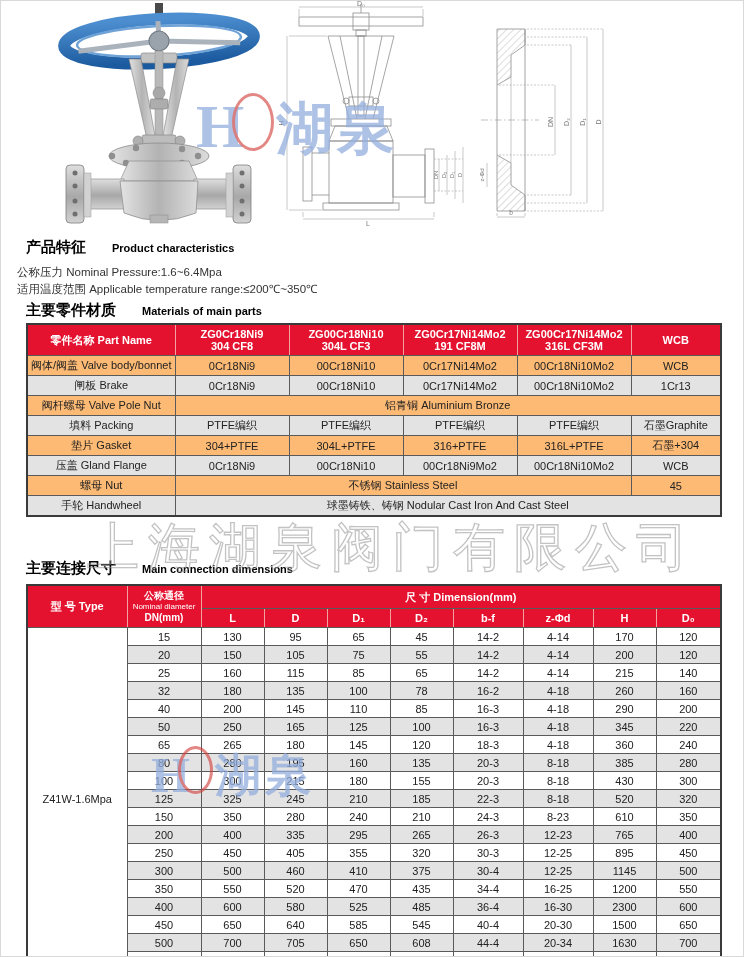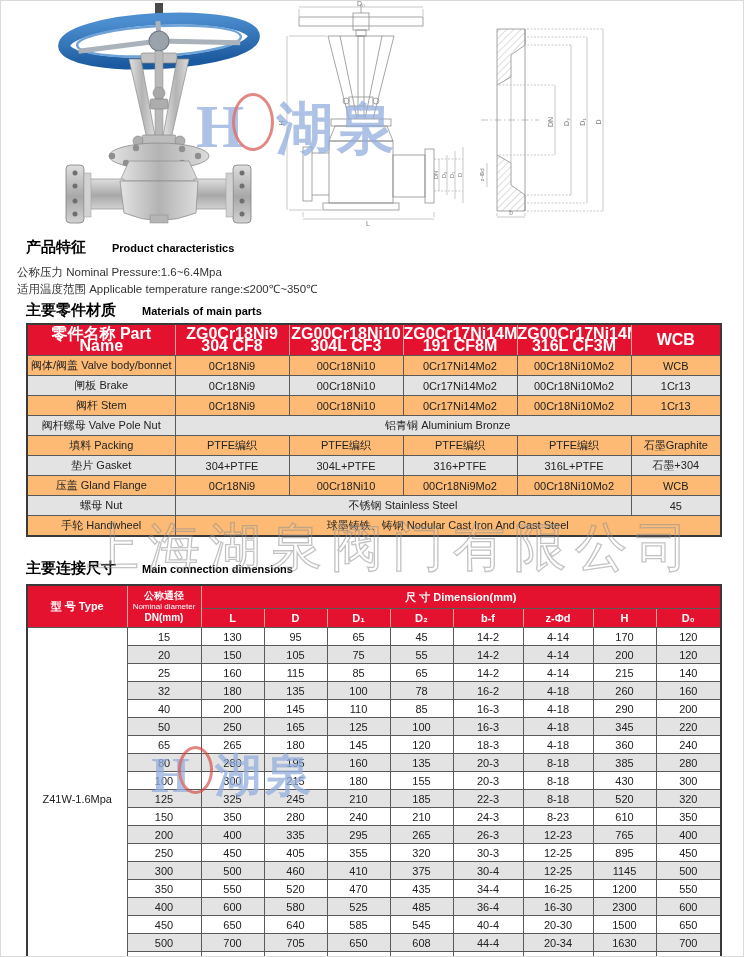--- a/index.html
+++ b/index.html
@@ -29,21 +29,21 @@
   .intro-left{position:absolute;left:16px;top:263px;font-size:11.5px;line-height:17px;color:#333;}
   .intro-right{position:absolute;left:388px;top:263px;font-size:11.5px;line-height:17px;color:#333;}
   .intro-right .cont{margin-left:118px;}
   
   table{border-collapse:collapse;table-layout:fixed;position:absolute;left:25px;width:694px;
         border:2px solid #3a3a3a;}
   #materials-table{top:322px;}
   #dims-table{top:583px;}
   th,td{border:1px solid #5a5a5a;text-align:center;vertical-align:middle;padding:0;overflow:hidden;}
   thead th{background:#e4122f;color:#fff;font-weight:bold;border:1px solid #f2a0a0;border-bottom-color:#5a5a5a;}
-  #materials-table thead th{height:30px;font-size:16px;line-height:12px;margin-top:7px;}
+  #materials-table thead th{height:30px;font-size:11px;line-height:12px;margin-top:7px;}
   #materials-table tbody td{height:19px;font-size:11px;color:#222;background:#fdba74;}
   #materials-table tbody tr:nth-child(even) td{background:#e3e3e3;}
   #dims-table thead tr.r1 th{height:22px;font-size:11px;}
   #dims-table thead tr.r2 th{height:18px;font-size:11px;}
   #dims-table thead .dn-h div{line-height:11px;}
   #dims-table thead .dn-zh{font-size:10px;}
   #dims-table thead .dn-en{font-size:8px;font-weight:normal;}
   #dims-table thead .dn-unit{font-size:10px;}
   #dims-table tbody td{height:17px;font-size:11px;color:#222;background:#fff;}
   #dims-table tbody tr:nth-child(even) td{background:#e3e3e3;}
@@ -299,28 +299,20 @@
         </tr>
         <tr>
           <td>闸板 Brake</td>
           <td>0Cr18Ni9</td>
           <td>00Cr18Ni10</td>
           <td>0Cr17Ni14Mo2</td>
           <td>00Cr18Ni10Mo2</td>
           <td>1Cr13</td>
         </tr>
         <tr>
-          <td>阀杆 Stem</td>
-          <td>0Cr18Ni9</td>
-          <td>00Cr18Ni10</td>
-          <td>0Cr17Ni14Mo2</td>
-          <td>00Cr18Ni10Mo2</td>
-          <td>1Cr13</td>
-        </tr>
-        <tr>
           <td>阀杆螺母 Valve Pole Nut</td>
           <td colspan="5">铝青铜 Aluminium Bronze</td>
         </tr>
         <tr>
           <td>填料 Packing</td>
           <td>PTFE编织</td>
           <td>PTFE编织</td>
           <td>PTFE编织</td>
           <td>PTFE编织</td>
           <td>石墨Graphite</td>

